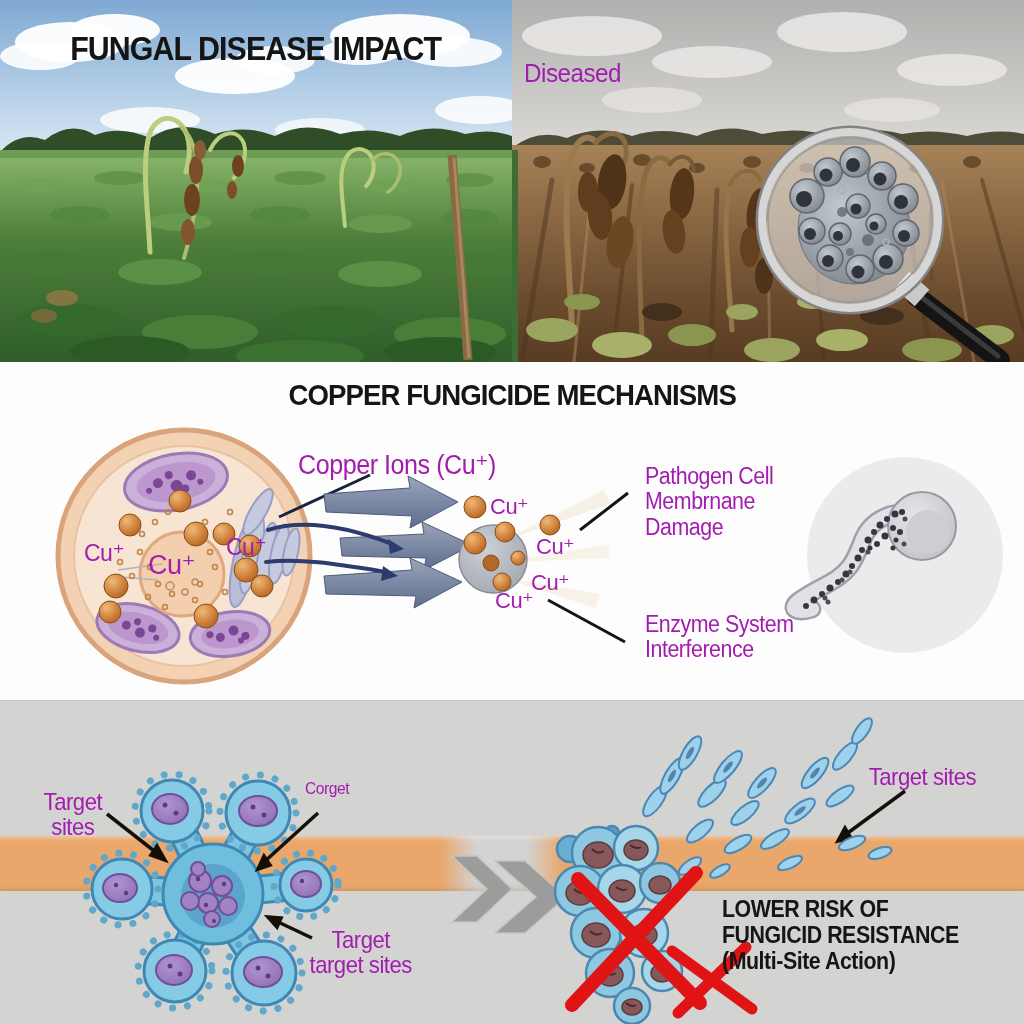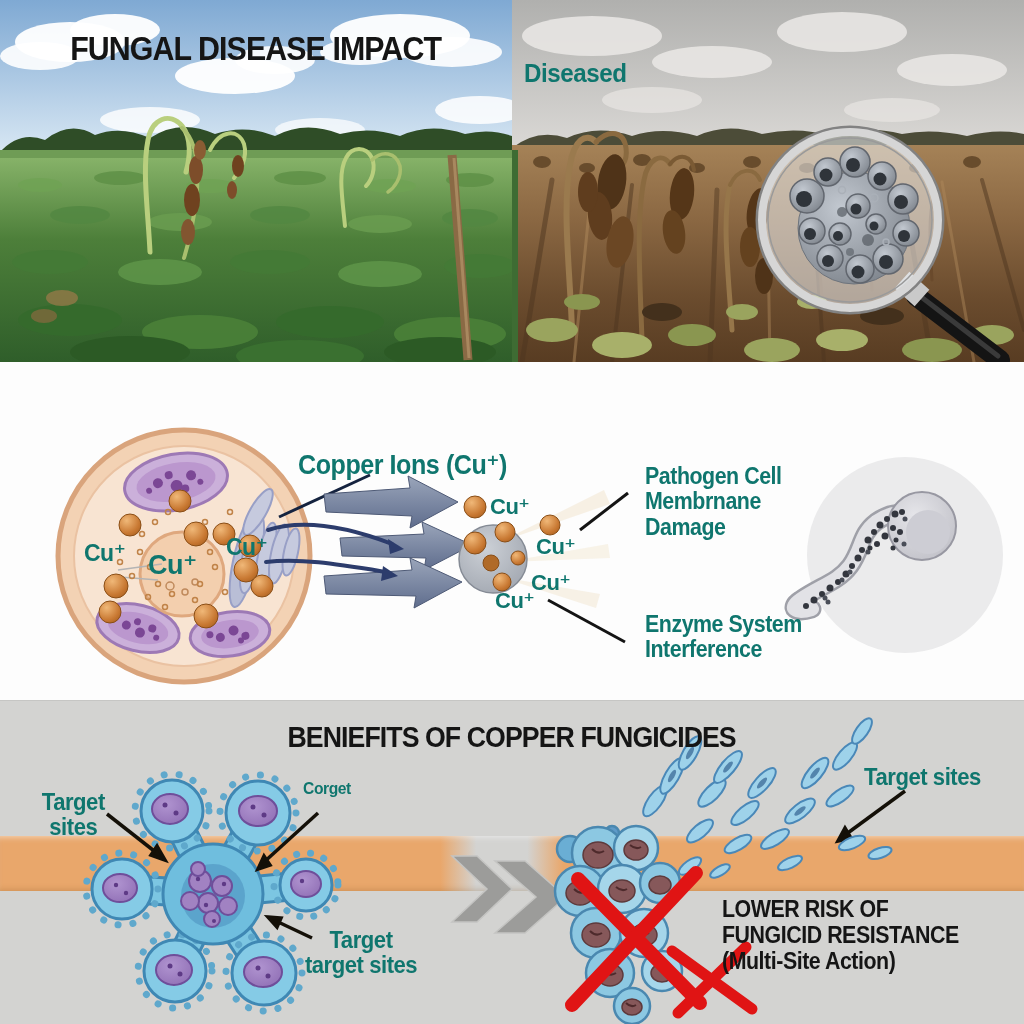--- a/index.html
+++ b/index.html
@@ -2,21 +2,21 @@
 <html><head>
 <meta charset="utf-8">
 <style>
   html,body{margin:0;padding:0;background:#ffffff;}
   #canvas{position:relative;width:1024px;height:1024px;overflow:hidden;
           font-family:"Liberation Sans","DejaVu Sans",sans-serif;color:#141414;}
   .abs{position:absolute;}
   .ttl{font-weight:700;letter-spacing:-1px;color:#151515;white-space:pre-line;}
   .cond{display:inline-block;transform:scaleX(.92);transform-origin:center;}
   .condL{display:inline-block;transform:scaleX(.93);transform-origin:left;}
-  .lbl{font-weight:700;color:#0f766e;white-space:pre-line;letter-spacing:-0.5px;}
+  .lbl{font-weight:400;color:#a21caf;white-space:pre-line;letter-spacing:-0.5px;}
   .ctr{text-align:center;}
   
   #top-section{position:absolute;left:0;top:0;width:996px;height:362px;}
   #mid-section{position:absolute;left:0;top:362px;width:1024px;height:338px;background:#fdfdfd;}
   #bottom-section{position:absolute;left:0;top:700px;width:1024px;height:324px;background:#d3d3d1;border-top:1px solid #c6c6c4;}
   #orange-band{position:absolute;left:0;top:135px;width:1024px;height:55px;
      background:linear-gradient(90deg,#e9a76b 0%,#e9a76b 43%,rgba(233,167,107,0) 46.5%,rgba(233,167,107,0) 51.5%,#e9a76b 55%,#e9a76b 100%);
      box-shadow:inset 0 5px 6px -4px rgba(255,255,255,.55), inset 0 -5px 6px -4px rgba(120,70,20,.25);}
   svg{display:block;}
 </style>
@@ -424,20 +424,21 @@
             <circle cx="870" cy="186" r="2.5"></circle>
           <circle cx="828" cy="240" r="2.5" fill="#4a4e58"></circle>
             <circle cx="900" cy="170" r="3"></circle>
           <circle cx="896" cy="178" r="2.5"></circle>
             <circle cx="904" cy="182" r="2.5" fill="#4a4e58"></circle>
             <circle cx="893" cy="186" r="2.5"></circle>
         </g>
       </g>
     </svg>
 
+    <div class="abs ttl ctr" style="left:0;top:16px;width:1024px;font-size:30px;"><span class="cond">COPPER FUNGICIDE MECHANISMS</span></div>
     <div class="abs lbl" style="left:298px;top:87px;font-size:27px;"><span class="condL">Copper Ions (Cu⁺)</span></div>
     <div class="abs lbl" style="left:84px;top:178px;font-size:23px;">Cu⁺</div>
     <div class="abs lbl" style="left:148px;top:187px;font-size:27px;">Cu⁺</div>
     <div class="abs lbl" style="left:226px;top:172px;font-size:23px;">Cu⁺</div>
     <div class="abs lbl" style="left:490px;top:132px;font-size:22px;">Cu⁺</div>
     <div class="abs lbl" style="left:536px;top:172px;font-size:22px;">Cu⁺</div>
     <div class="abs lbl" style="left:531px;top:208px;font-size:22px;">Cu⁺</div>
     <div class="abs lbl" style="left:495px;top:226px;font-size:22px;">Cu⁺</div>
     <div class="abs lbl" style="left:645px;top:250px;font-size:23px;line-height:1.1;"><span class="condL">Enzyme System
 Interference</span></div>
@@ -621,21 +622,20 @@
       </g>
 
       <g stroke="#e01414" stroke-linecap="round">
         <line x1="578" y1="178" x2="700" y2="302" stroke-width="14"></line>
         <line x1="696" y1="172" x2="572" y2="304" stroke-width="14"></line>
         <line x1="672" y1="250" x2="752" y2="308" stroke-width="11"></line>
         <line x1="746" y1="246" x2="678" y2="312" stroke-width="11"></line>
       </g>
     </svg>
 
-    <div class="abs ttl ctr" style="left:0;top:20px;width:1024px;font-size:29px;"><span class="cond">BENIEFITS OF COPPER FUNGICIDES</span></div>
     <div class="abs lbl ctr" style="left:28px;top:88px;width:90px;font-size:24px;line-height:1.05;"><span class="cond">Target
 sites</span></div>
     <div class="abs lbl ctr" style="left:277px;top:78px;width:100px;font-size:17px;"><span class="cond">Corget</span></div>
     <div class="abs lbl ctr" style="left:296px;top:226px;width:130px;font-size:24px;line-height:1.05;"><span class="cond">Target
 target sites</span></div>
     <div class="abs lbl ctr" style="left:852px;top:62px;width:140px;font-size:24px;"><span class="cond">Target sites</span></div>
     <div class="abs ttl" style="left:722px;top:196px;font-size:23px;line-height:1.12;letter-spacing:-0.5px;"><span class="condL">LOWER RISK OF
 FUNGICID RESISTANCE
 (Multi-Site Action)</span></div>
   </div>

